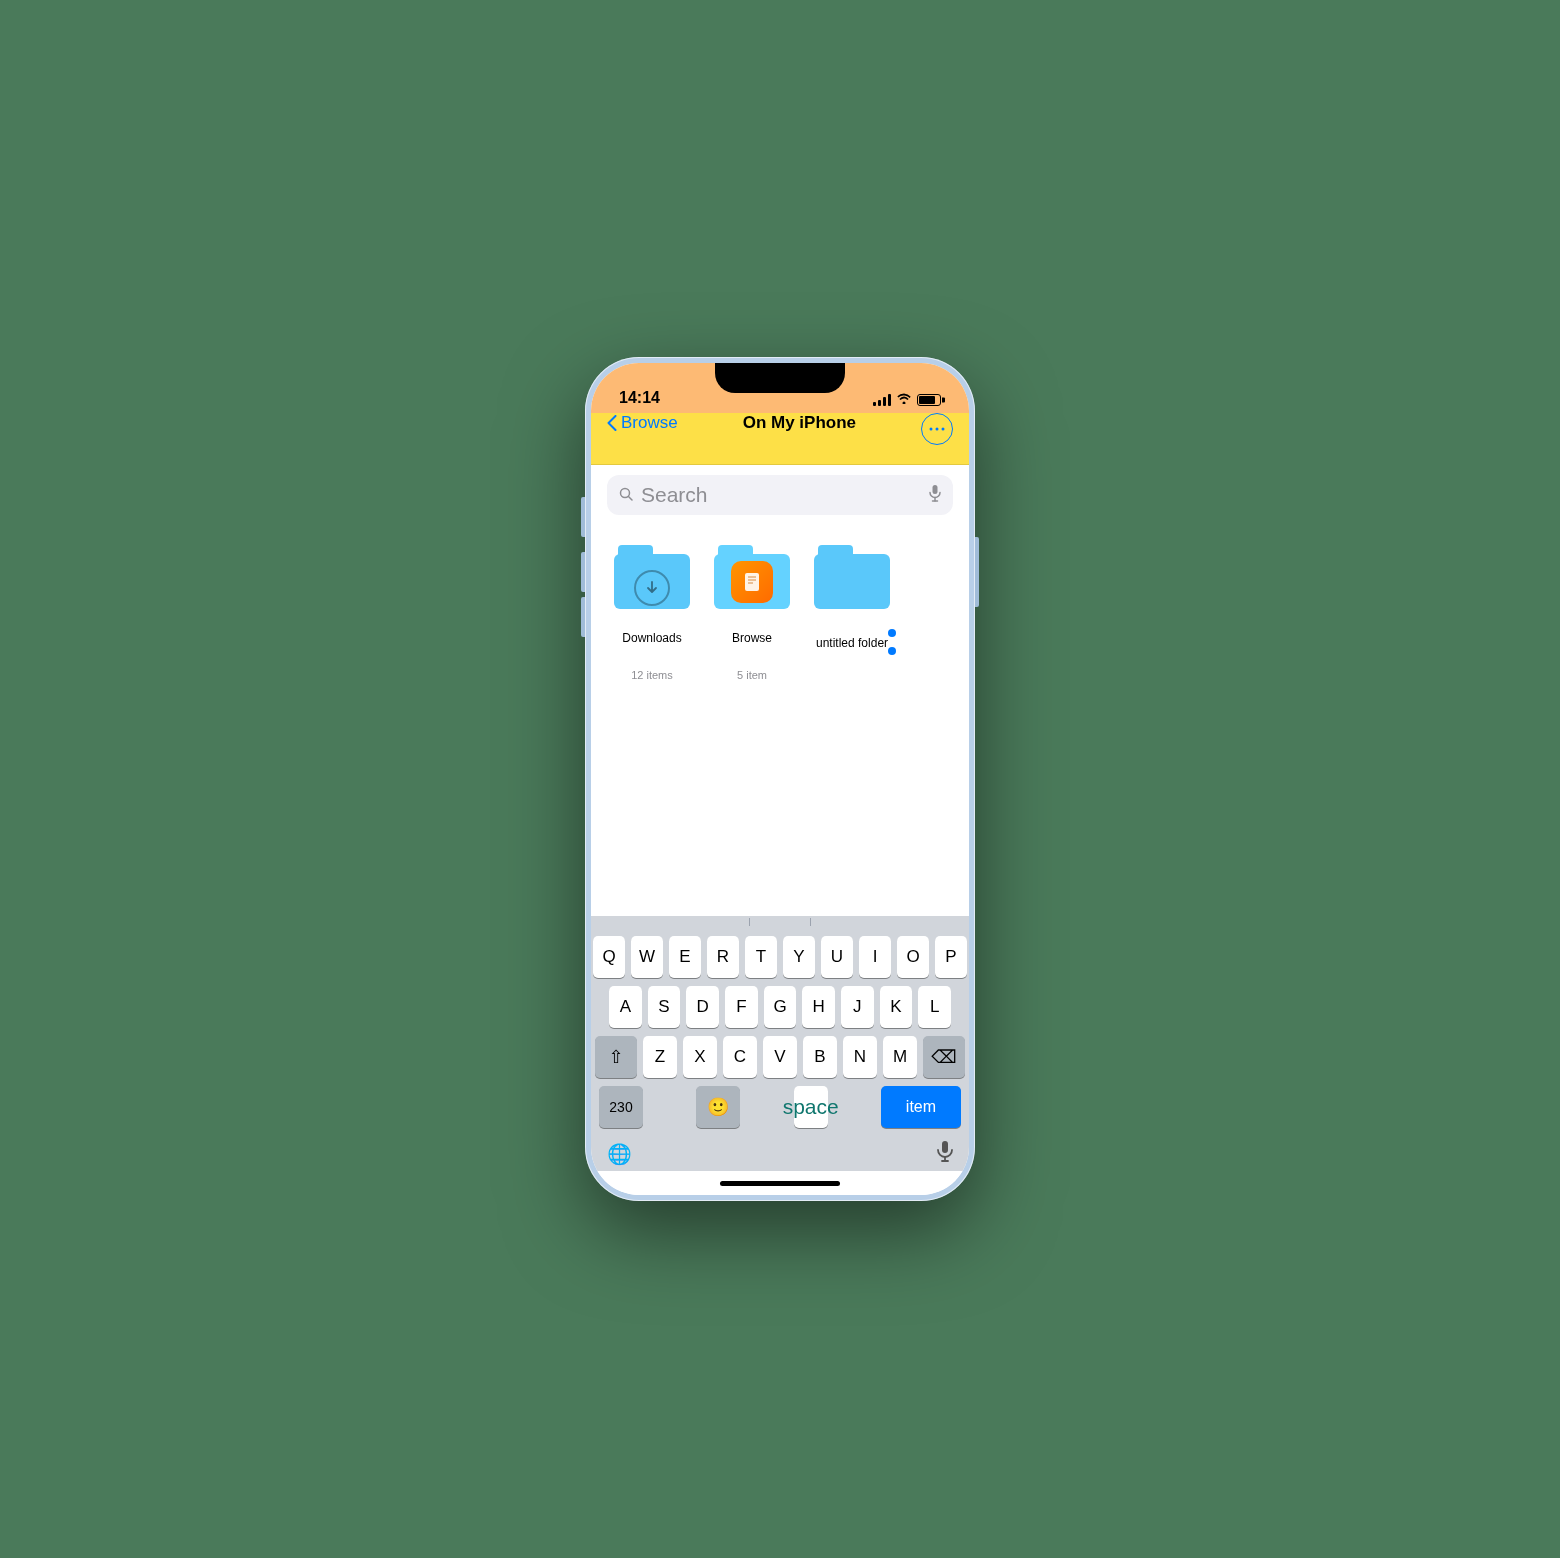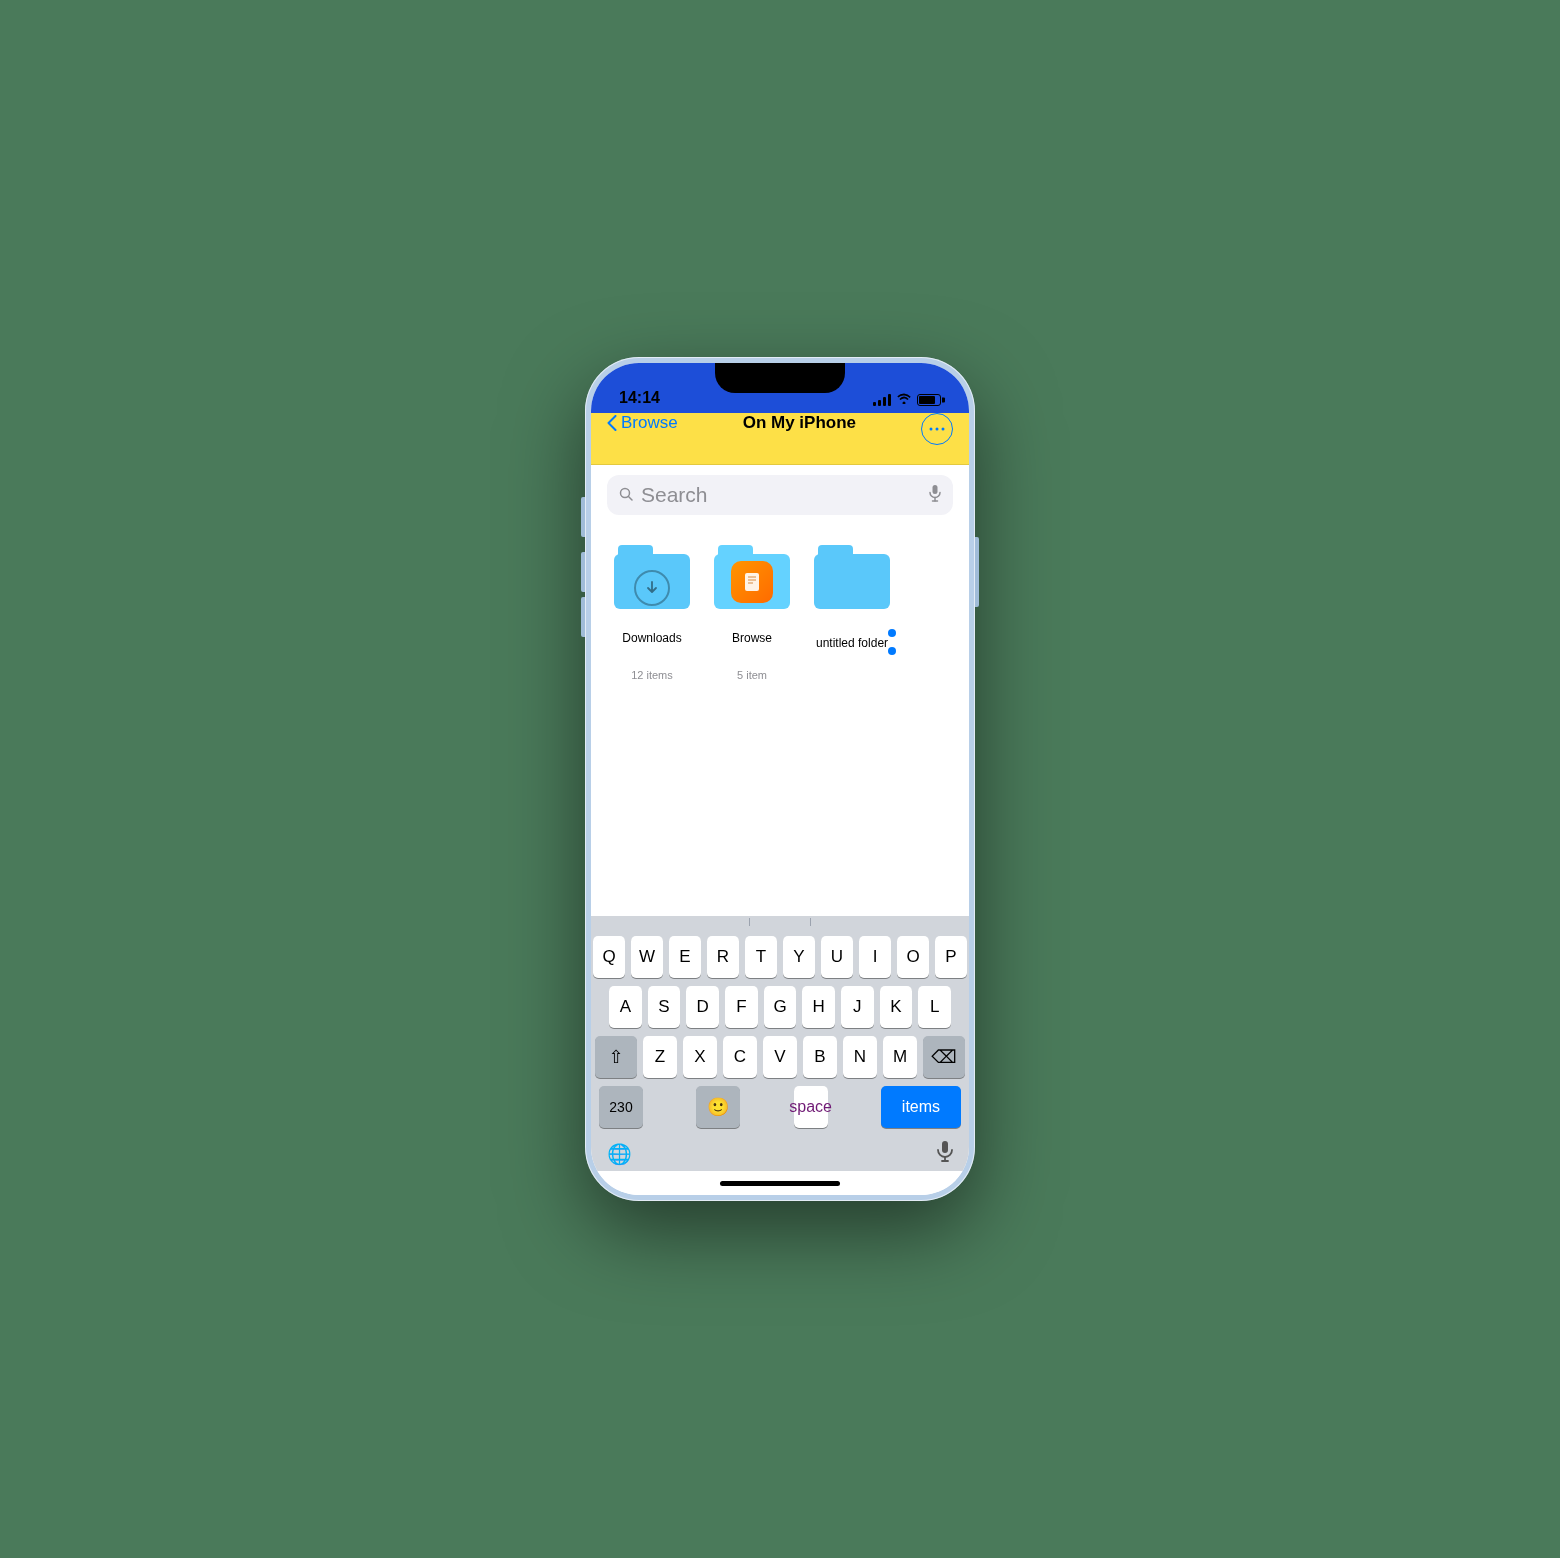--- a/index.html
+++ b/index.html
@@ -54,21 +54,21 @@
       border-radius: 48px;
       overflow: hidden;
       position: relative;
       display: flex;
       flex-direction: column;
     }
 
     
     .status-bar {
       height: 50px;
-      background: #1d4ed8;
+      background: #fdba74;
       display: flex;
       align-items: flex-end;
       justify-content: space-between;
       padding: 0 28px 6px;
       position: relative;
       flex-shrink: 0;
     }
 
     .notch {
       position: absolute;
@@ -464,22 +464,22 @@
 
     .key-emoji {
       background: #ADB5BD;
       min-width: 42px;
       max-width: 44px;
     }
 
     .key-space {
       background: white;
       flex: 1;
-      font-size: 16px;
-      color: #701a75;
+      font-size: 21px;
+      color: #0f766e;
     }
 
     .key-done {
       background: #007AFF;
       color: white;
       min-width: 76px;
       max-width: 80px;
       font-size: 16px;
     }
 
@@ -675,21 +675,21 @@
           <div class="key">B</div>
           <div class="key">N</div>
           <div class="key">M</div>
           <div class="key key-special key-backspace" style="font-size:18px;">⌫</div>
         </div>
 
         <div class="key-row bottom-row">
           <div class="key key-special key-123" style="min-width:42px;max-width:44px;font-size:14px;">230</div>
           <div class="key key-special key-emoji" style="min-width:42px;max-width:44px;font-size:18px;">🙂</div>
           <div class="key key-space" style="flex:1;">space</div>
-          <div class="key key-done" style="min-width:76px;max-width:80px;background:#007AFF;color:white;">items</div>
+          <div class="key key-done" style="min-width:76px;max-width:80px;background:#007AFF;color:white;">item</div>
         </div>
 
       </div>
 
       <div class="keyboard-bottom">
         <span class="keyboard-globe">🌐</span>
         <span class="keyboard-mic">
           <svg width="16" height="22" viewBox="0 0 16 22" fill="none">
             <rect x="5" y="1" width="6" height="12" rx="3" fill="#555"></rect>
             <path d="M1 10c0 3.87 3.13 7 7 7s7-3.13 7-7" stroke="#555" stroke-width="1.8" fill="none" stroke-linecap="round"></path>

